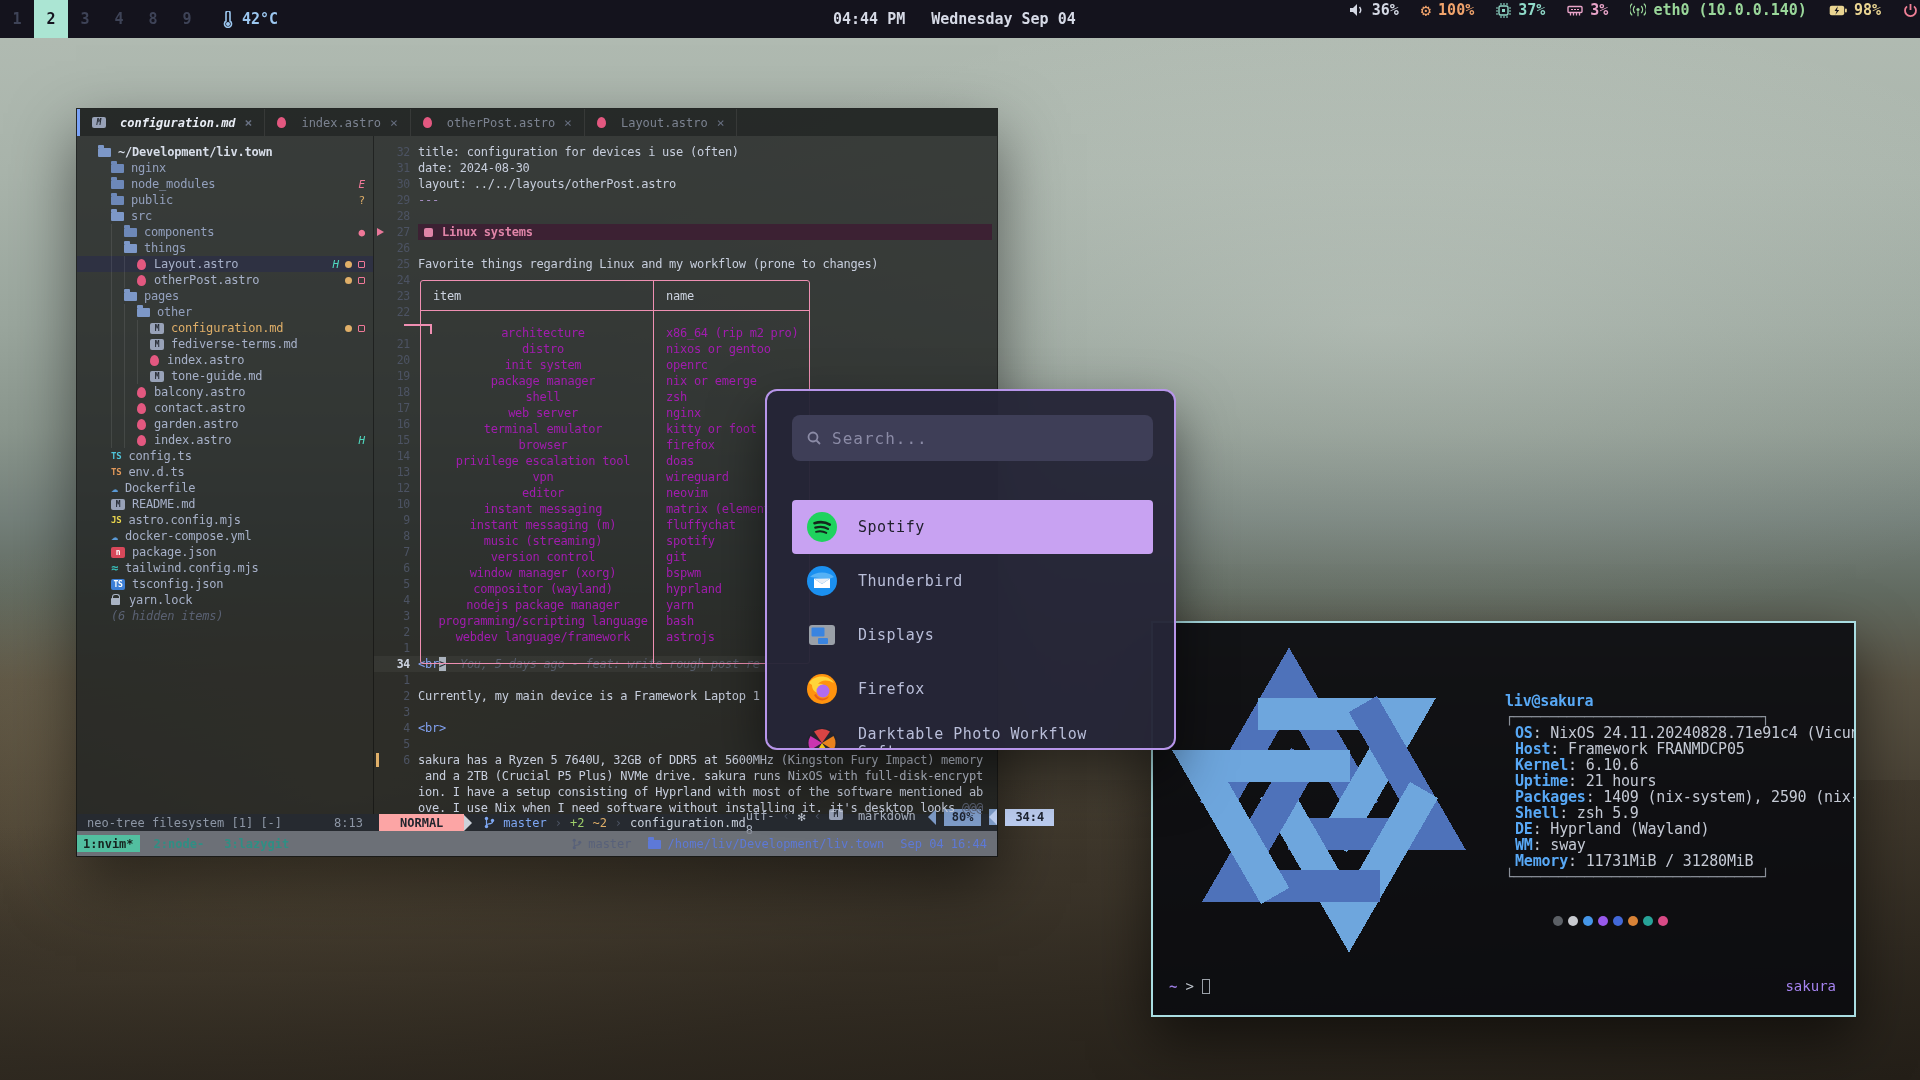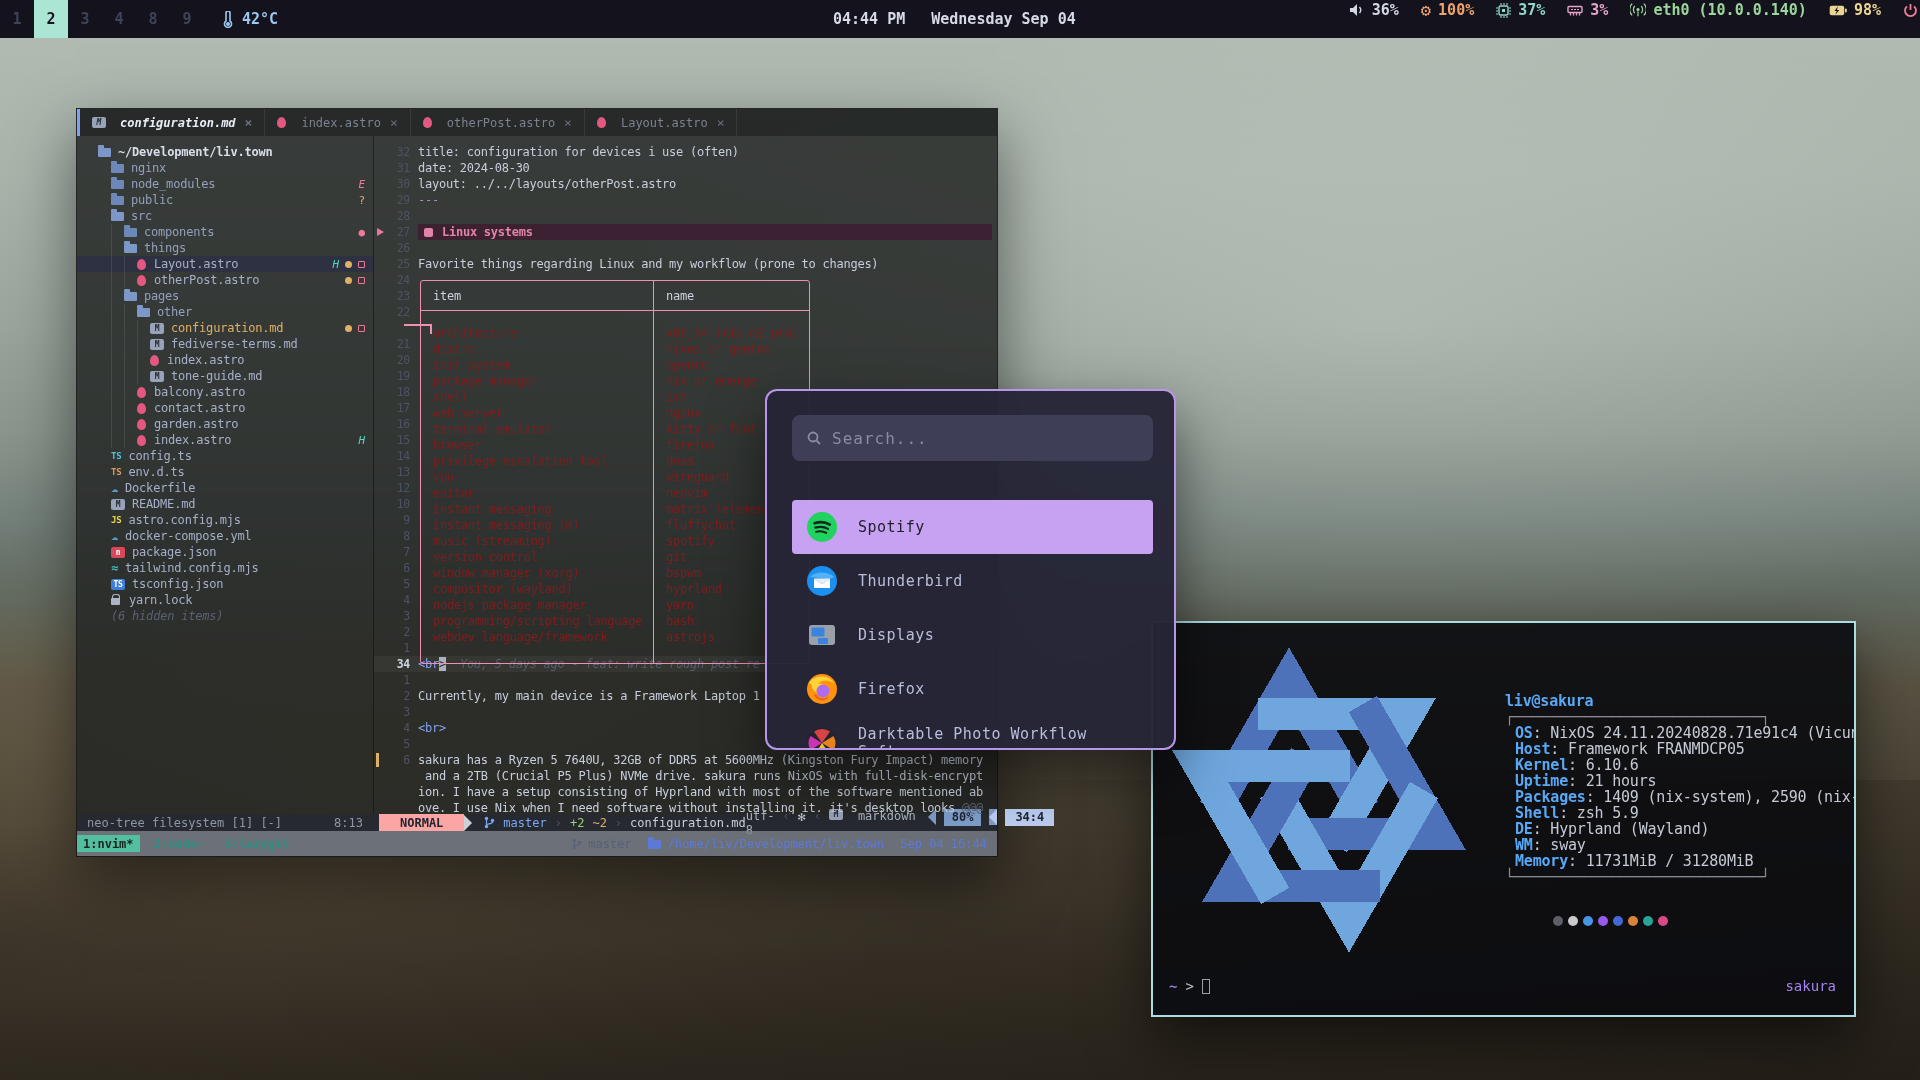--- a/index.html
+++ b/index.html
@@ -101,21 +101,21 @@
     display:flex; align-items:center; gap:9px; padding-left:6px; color:#e084a8; font-weight:700; }
   .hbadge { width:9px; height:9px; background:#e084a8; border-radius:2px; flex:0 0 auto; }
 
   
   #mdtable { position:absolute; left:46px; top:144px; width:390px; height:384px;
     border:1.5px solid #ef8fb2; border-radius:3px; }
   #mdtable .thead { height:30px; display:flex; border-bottom:1.5px solid #ef8fb2;
     align-items:center; color:#ccd3e0; }
   #mdtable .vline { position:absolute; left:232px; top:0; bottom:0; border-left:1.5px solid #ef8fb2; }
   #mdtable .tbody { padding-top:14px; }
-  #mdtable .tr { height:16px; display:flex; align-items:center; color:#7f1d1d; }
+  #mdtable .tr { height:16px; display:flex; align-items:center; color:#a21caf;text-align:center; }
   #mdtable .c1 { width:232px; padding-left:12px; flex:0 0 auto; white-space:pre; overflow:hidden; }
   #mdtable .c2 { padding-left:13px; white-space:pre; }
   #tbl-artifact { position:absolute; left:-17px; top:43px; width:28px; height:10px;
     border-top:2px solid #ef8fb2; border-right:2px solid #ef8fb2; }
 
   
   #statusline { height:17px; flex:0 0 auto; display:flex; align-items:center;
     background:rgba(38,43,49,.96); font-size:12px; }
   #statusline .nt { width:296px; flex:0 0 auto; display:flex; justify-content:space-between;
     padding:0 10px; color:#8d96a5; }

